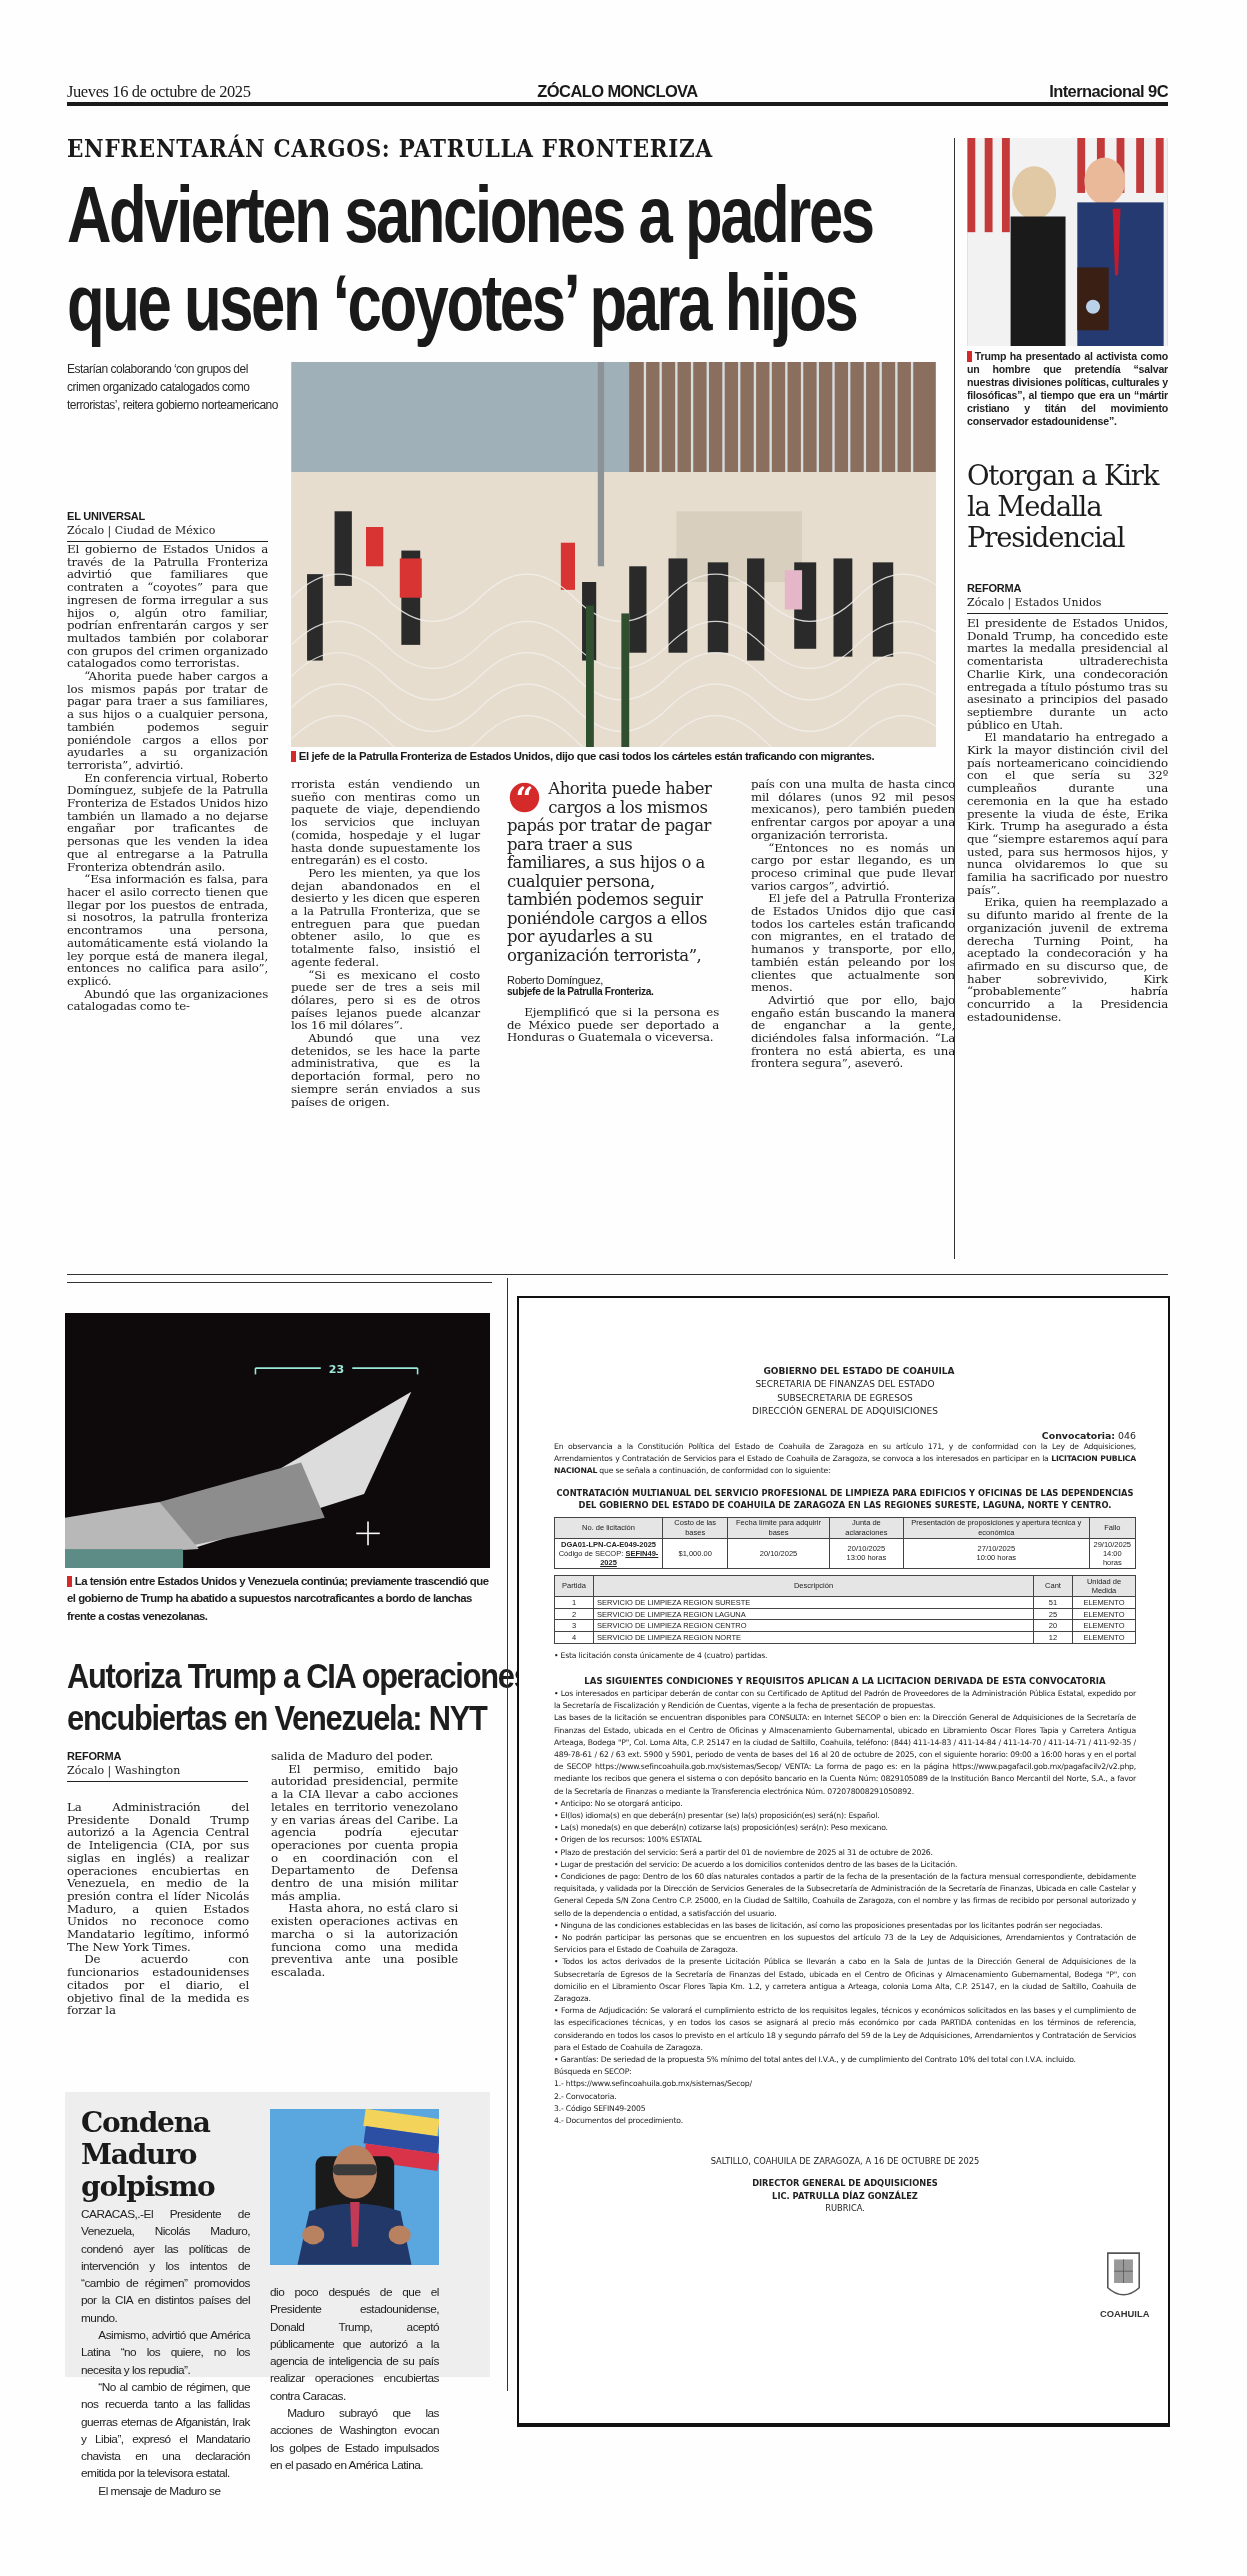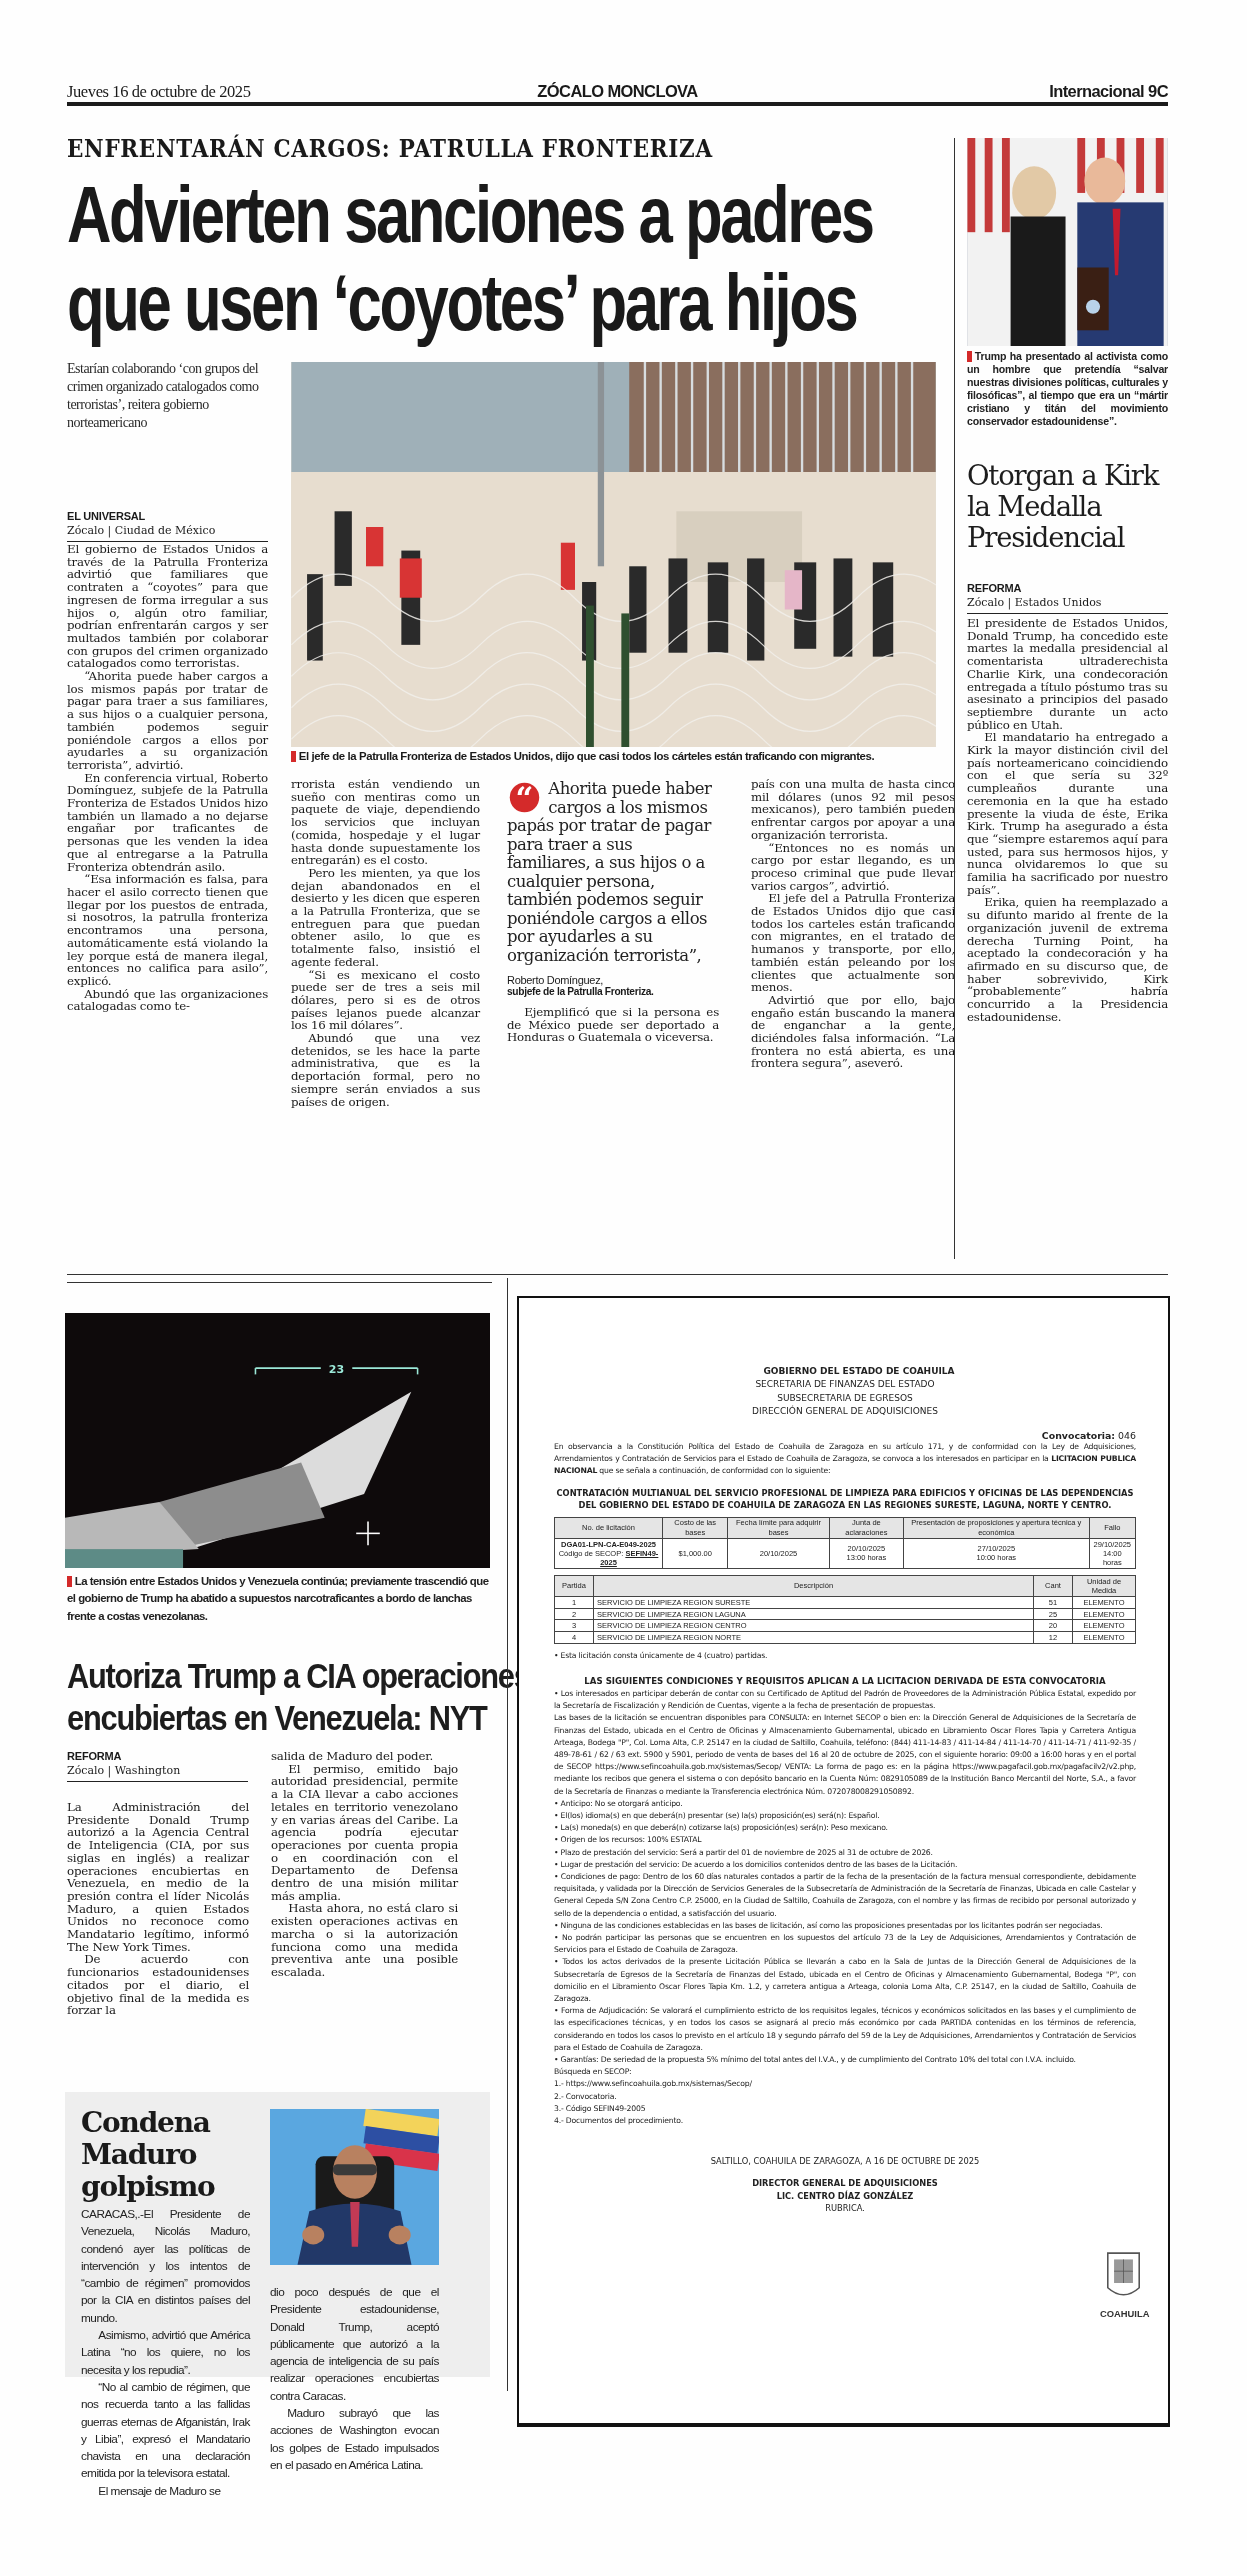--- a/index.html
+++ b/index.html
@@ -10,21 +10,21 @@
   
   #hdr { left: 67px; top: 82px; width: 1101px; height: 23.6px; }
   #hdr .l { position: absolute; left: 0; top: 0; font-family: "Liberation Serif", serif; font-size: 16.5px; letter-spacing: -0.4px; }
   #hdr .c { position: absolute; left: 0; right: 0; text-align: center; top: 0; font-family: "Liberation Sans", sans-serif; font-weight: bold; font-size: 16.5px; letter-spacing: -0.6px; }
   #hdr .r { position: absolute; right: 0; top: 0; font-family: "Liberation Sans", sans-serif; font-weight: bold; font-size: 16.5px; letter-spacing: -0.6px; }
   #hdr-rule { left: 67px; top: 102px; width: 1101px; height: 3.9px; background: #1b1b1b; }
 
   
   #kicker { left: 67px; top: 134px; font-family: "DejaVu Serif", serif; font-weight: bold; font-size: 24.4px; letter-spacing: 0.8px; transform: scaleX(0.88); transform-origin: left; white-space: nowrap; }
   #headline { left: 67px; top: 171px; width: 889px; font-family: "Liberation Sans", sans-serif; font-weight: bold; font-size: 79px; line-height: 88px; letter-spacing: -3.1px; transform: scaleX(0.78); transform-origin: left; white-space: nowrap; }
-  #deck { left: 67px; top: 360px; width: 216px; font-family: Liberation Serif, serif; font-size: 14px; line-height: 18px; color: #2a2a2a; letter-spacing: -0.5px; }
+  #deck { left: 67px; top: 360px; width: 216px; font-family: Liberation Sans, sans-serif; font-size: 12px; line-height: 18px; color: #2a2a2a; letter-spacing: -0.5px; }
   .byline-agency { font-family: "Liberation Sans", sans-serif; font-weight: bold; font-size: 11px; letter-spacing: -0.2px; }
   .byline-place { font-family: "DejaVu Serif", serif; font-size: 11px; margin-top: 1.6px; }
   .byline-rule { height: 1.2px; background: #222; margin-top: 4.7px; }
   #byline1 { left: 67px; top: 510px; width: 201px; }
   .body { font-family: "DejaVu Serif", serif; font-size: 11.8px; line-height: 12.7px; text-align: justify; hyphens: auto; letter-spacing: -0.2px; }
   .body p { text-indent: 17.3px; }
   .body p.first { text-indent: 0; }
   #col1 { left: 67px; top: 543px; width: 201px; }
   #col2 { left: 291px; top: 778px; width: 189px; }
   #col4 { left: 751px; top: 778px; width: 204px; }
@@ -415,21 +415,21 @@
     </ul>
     <div class="n-text">Búsqueda en SECOP:</div>
     <div class="n-text">1.- https://www.sefincoahuila.gob.mx/sistemas/Secop/</div>
     <div class="n-text">2.- Convocatoria.</div>
     <div class="n-text">3.- Código SEFIN49-2005</div>
     <div class="n-text">4.- Documentos del procedimiento.</div>
 
     <div class="n-sign">
       <div>SALTILLO, COAHUILA DE ZARAGOZA, A 16 DE OCTUBRE DE 2025</div>
       <div style="margin-top: 9.4px; font-weight: bold;">DIRECTOR GENERAL DE ADQUISICIONES</div>
-      <div style="font-weight: bold;">LIC. CENTRO DÍAZ GONZÁLEZ</div>
+      <div style="font-weight: bold;">LIC. PATRULLA DÍAZ GONZÁLEZ</div>
       <div>RUBRICA.</div>
     </div>
   </div>
   <div id="coahuila-logo">
     <svg width="41" height="55" viewBox="0 0 52 70">
       <path d="M6 4 H46 V48 Q26 66 6 48 Z" fill="none" stroke="#555" stroke-width="2"></path>
       <rect x="14" y="12" width="24" height="30" fill="#999"></rect>
       <line x1="26" y1="12" x2="26" y2="42" stroke="#555" stroke-width="1"></line>
       <line x1="14" y1="27" x2="38" y2="27" stroke="#555" stroke-width="1"></line>
     </svg>

